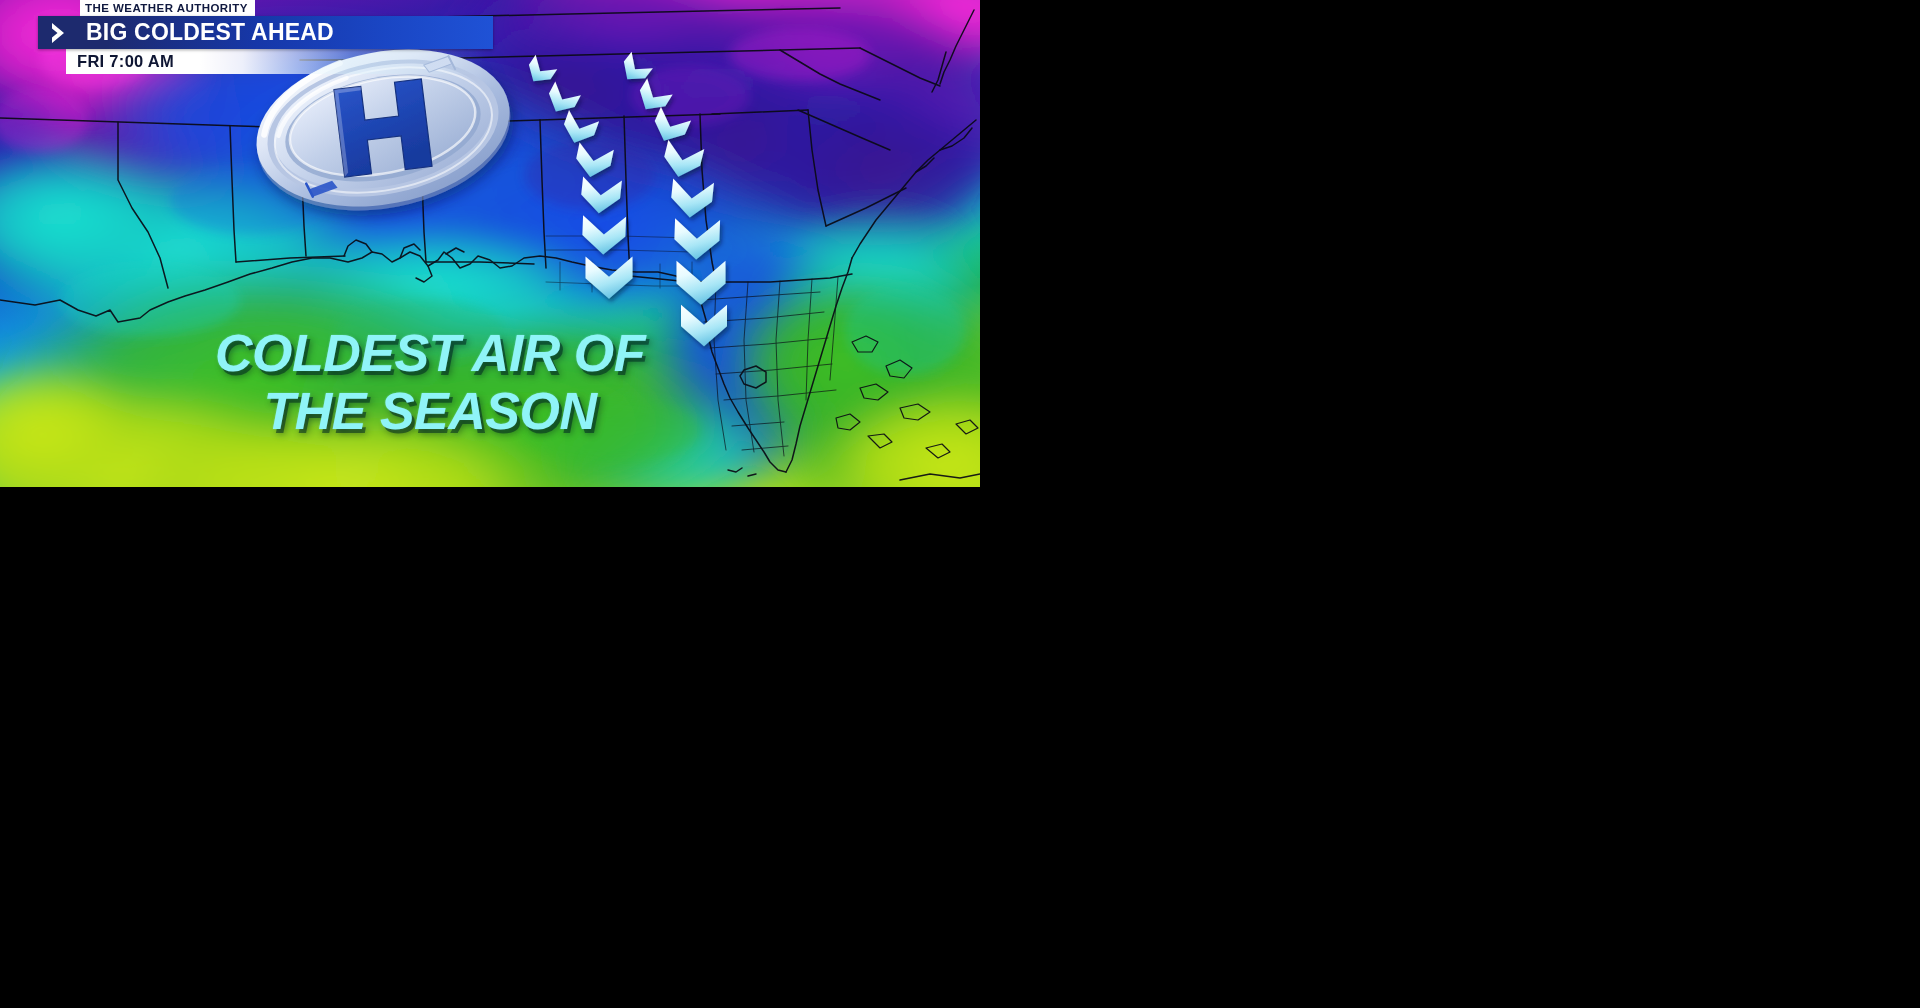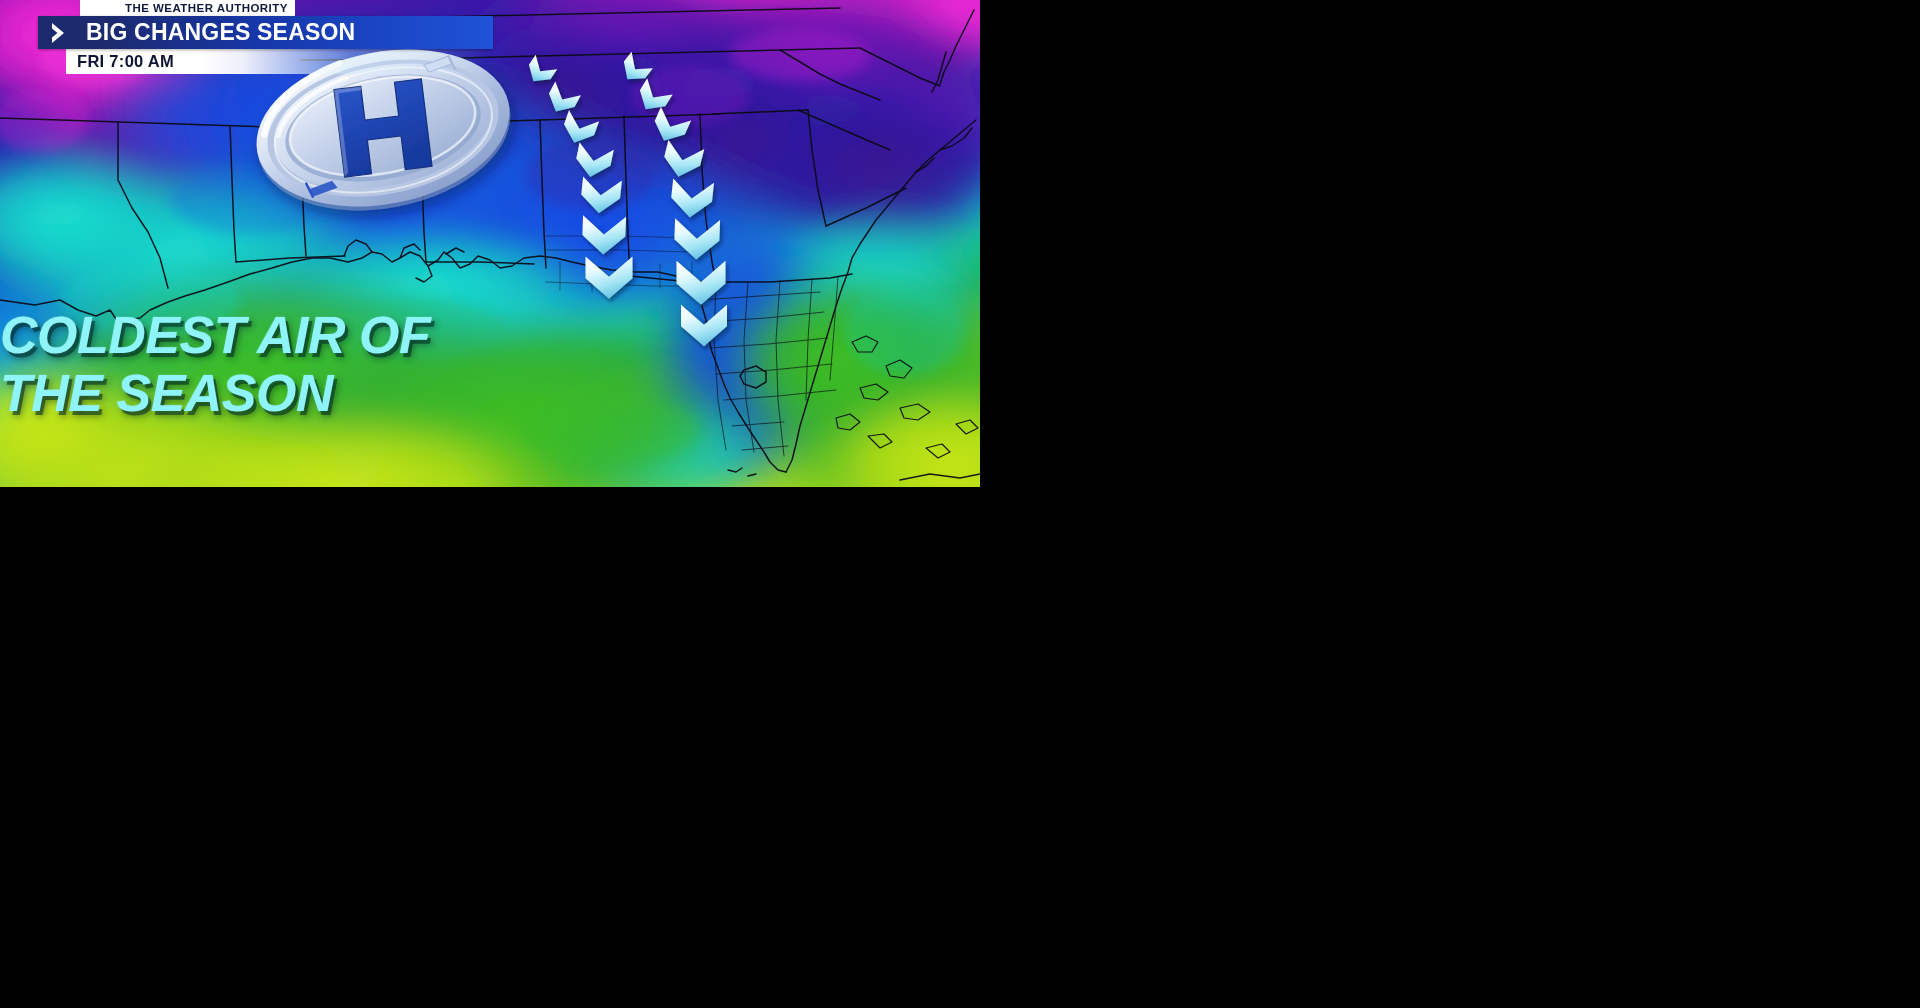--- a/index.html
+++ b/index.html
@@ -15,21 +15,20 @@
   
   .authority-bar{
     position:absolute;left:80px;top:0px;height:17px;
     background:#ffffff;display:flex;align-items:center;
     padding:0 7px 0 5px;z-index:40;
   }
   .authority-bar span{
     font-size:11.5px;font-weight:bold;color:#10193f;
     letter-spacing:.45px;line-height:1;white-space:nowrap;
     font-family:"Liberation Sans",sans-serif;
-    margin-left:40px;
   }
 
   .headline-bar{
     position:absolute;left:38px;top:16px;height:33px;width:455px;
     background:linear-gradient(90deg,#1d2a6e 0%,#1d2a6e 15%,#1637a8 48%,#1a46c4 76%,#1f52d6 100%);
     display:flex;align-items:center;z-index:40;
     box-shadow:0 1px 3px rgba(0,0,0,.35);
   }
   .chev{
     width:40px;display:flex;align-items:center;justify-content:center;flex:0 0 40px;
@@ -47,22 +46,22 @@
     display:flex;align-items:center;z-index:39;
   }
   .time-bar span{
     font-size:16.5px;font-weight:bold;color:#0f1633;letter-spacing:.3px;
     line-height:1;white-space:nowrap;padding-left:11px;
     font-family:"Liberation Sans",sans-serif;
   }
 
   
   .bigtext{
-    position:absolute;z-index:35;left:0;top:306px;width:860px;
-    pointer-events:none;
+    position:absolute;z-index:35;left:0;top:324px;width:860px;
+    text-align:center;pointer-events:none;
   }
   .bigtext .ln{
     display:block;
     font-family:"Liberation Sans",sans-serif;
     font-weight:bold;font-style:italic;
     font-size:52px;line-height:58px;
     letter-spacing:-0.5px;
     color:#8ff4f7;
     text-shadow:
       3px 4px 0 rgba(0,40,35,.55),
@@ -430,21 +429,21 @@
     <div class="authority-bar">
       <span>THE WEATHER AUTHORITY</span>
     </div>
 
     <div class="headline-bar">
       <span class="chev">
         <svg width="22" height="24" viewBox="0 0 22 24" aria-hidden="true">
           <path d="M5,2 L17,12 L5,22 L5,16.5 L10.5,12 L5,7.5 Z" fill="#ffffff"></path>
         </svg>
       </span>
-      <span class="htxt">BIG CHANGES SEASON</span>
+      <span class="htxt">BIG COLDEST AHEAD</span>
     </div>
 
     <div class="time-bar">
       <span>FRI 7:00 AM</span>
     </div>
 
   </div>
 
 </div>
 

